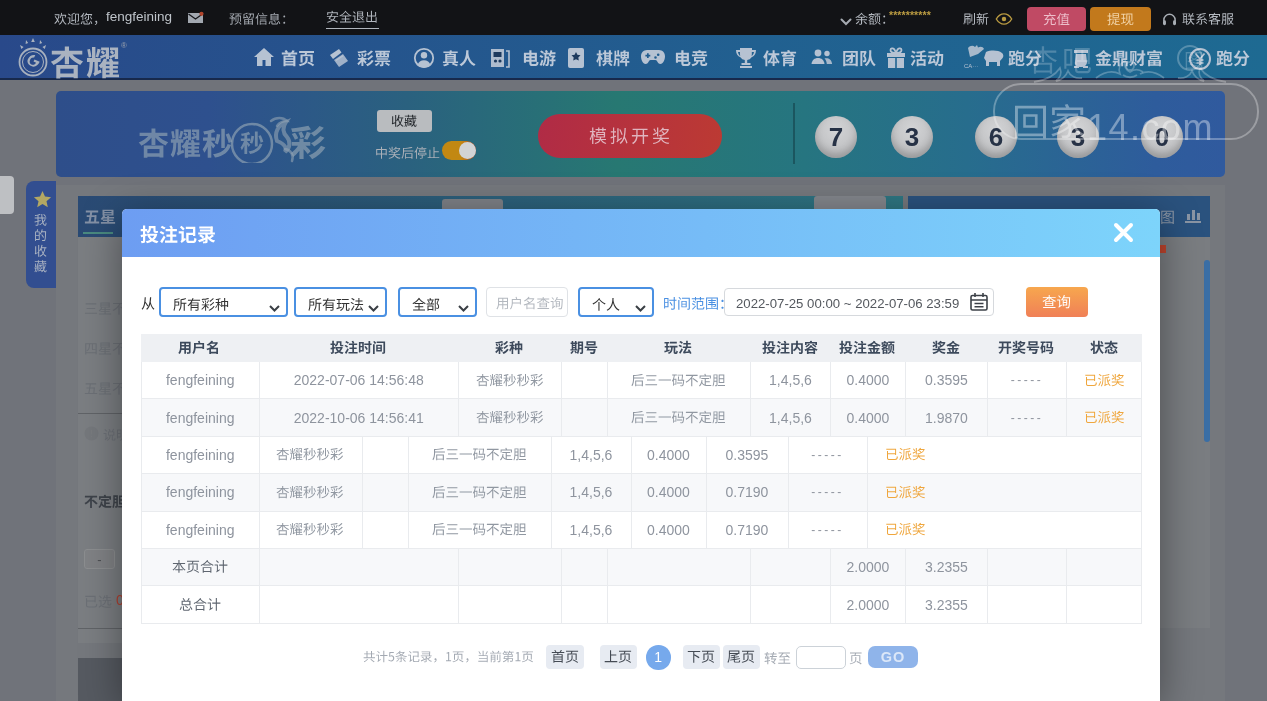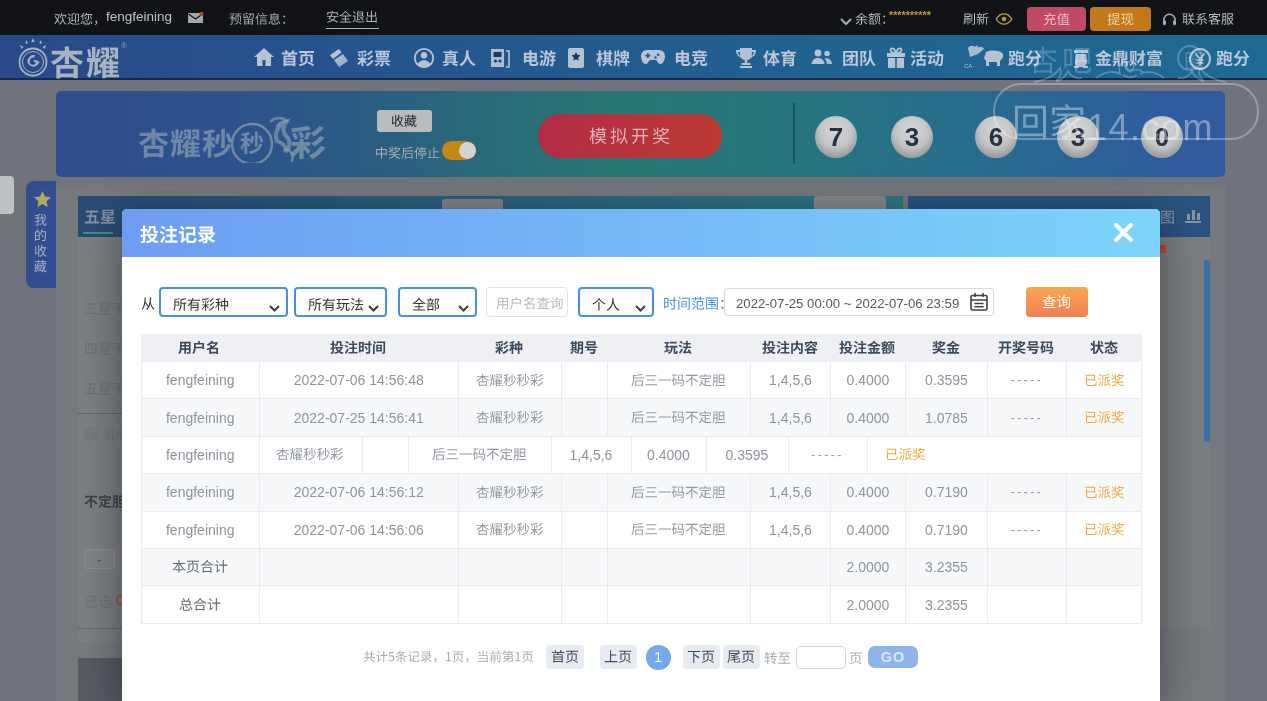--- a/index.html
+++ b/index.html
@@ -543,41 +543,41 @@
           <svg style="display:block;" width="42" height="17" viewBox="0 0 42 17">
             <path fill="#efa63d" d="M1.3 2.7L1.3 3.7L10.1 3.7L10.1 7.3L3 7.3L3 5.1L2 5.1L2 11.9C2 13.5 2.7 13.9 4.8 13.9C5.4 13.9 9.4 13.9 9.9 13.9C12.2 13.9 12.6 13.2 12.9 10.7C12.6 10.7 12.1 10.5 11.8 10.3C11.6 12.5 11.4 12.9 9.9 12.9C9 12.9 5.5 12.9 4.8 12.9C3.3 12.9 3 12.7 3 11.9L3 8.3L10.1 8.3L10.1 9L11.1 9L11.1 2.7ZM14.7 2.8C15.5 3.2 16.5 3.9 17 4.3L17.6 3.5C17.1 3.1 16 2.5 15.2 2.1ZM14 6.5C14.8 6.8 15.8 7.4 16.3 7.9L16.8 7C16.3 6.6 15.3 6 14.5 5.7ZM14.3 13.4L15.1 14.1C15.8 12.8 16.6 11.2 17.2 9.7L16.5 9.1C15.9 10.6 15 12.3 14.3 13.4ZM20.6 14.2C20.8 14 21.2 13.8 23.8 12.6C23.8 12.4 23.7 12.1 23.6 11.8L21.6 12.6L21.6 6.2L22.6 6C23 9.6 23.9 12.6 25.9 14.1C26 13.8 26.4 13.4 26.6 13.2C25.5 12.5 24.8 11.2 24.3 9.7C24.9 9.2 25.7 8.6 26.4 8L25.7 7.3C25.3 7.7 24.6 8.4 24 8.9C23.7 7.9 23.6 6.9 23.4 5.8C24.2 5.7 24.9 5.5 25.5 5.2L24.7 4.4C23.8 4.9 22.1 5.2 20.7 5.5L20.7 12.5C20.7 13 20.4 13.2 20.2 13.3C20.4 13.5 20.5 13.9 20.6 14.2ZM18.5 3.3L18.5 6.7C18.5 8.8 18.3 11.8 16.9 13.9C17.1 14 17.5 14.2 17.7 14.4C19.2 12.2 19.4 8.9 19.4 6.7L19.4 4C21.6 3.8 24.1 3.3 25.7 2.7L24.9 1.9C23.4 2.5 20.7 3 18.5 3.3ZM28 3C28.5 3.7 29.1 4.6 29.2 5.1L30.1 4.7C29.9 4.1 29.3 3.2 28.8 2.6ZM33.3 8.5C33.2 8.9 33.2 9.2 33.1 9.5L27.8 9.5L27.8 10.4L32.8 10.4C32.2 11.9 30.8 12.9 27.6 13.5C27.8 13.7 28 14.1 28.1 14.3C31.5 13.7 33 12.6 33.7 10.8C34.7 12.8 36.6 13.8 39.4 14.2C39.5 13.9 39.7 13.5 40 13.3C37.3 13 35.4 12.2 34.6 10.4L39.7 10.4L39.7 9.5L34.2 9.5C34.2 9.2 34.3 8.9 34.3 8.5ZM27.6 6.8L28.1 7.7C28.9 7.3 29.8 6.8 30.8 6.3L30.8 8.5L31.8 8.5L31.8 1.9L30.8 1.9L30.8 5.3C29.6 5.9 28.4 6.5 27.6 6.8ZM35.1 1.8C34.6 2.9 33.5 4 32.3 4.6C32.5 4.8 32.8 5.1 32.9 5.3C33.6 5 34.2 4.5 34.7 3.9L38.5 3.9C38 4.9 37.3 5.7 36.4 6.2C36 5.7 35.3 5.1 34.7 4.6L33.9 5C34.5 5.5 35.2 6.2 35.6 6.7C34.6 7.2 33.4 7.5 32.1 7.6C32.3 7.8 32.5 8.2 32.6 8.5C36 7.9 38.7 6.6 39.8 3.3L39.2 3L39 3L35.5 3C35.7 2.8 35.9 2.5 36 2.2Z"></path>
           </svg>
         </div>
       </div>
       <div style="display:flex;height:37.4px;background:#f7f8fa;border-bottom:1px solid #e9ebee;border-left:1px solid #e9ebee;border-right:1px solid #e9ebee;">
         <div style="width:117.5px;border-right:1px solid #e9ebee;display:flex;align-items:center;justify-content:center;flex:none;height:100%;">
           <span style="color:#8e949e;font-size:14px">fengfeining</span>
         </div>
         <div style="width:199.5px;border-right:1px solid #e9ebee;display:flex;align-items:center;justify-content:center;flex:none;height:100%;">
-          <span style="color:#8e949e;font-size:14px">2022-07-25 14:56:41</span>
+          <span style="color:#8e949e;font-size:14px">2022-10-06 14:56:41</span>
         </div>
         <div style="width:103px;border-right:1px solid #e9ebee;display:flex;align-items:center;justify-content:center;flex:none;height:100%;">
           <svg style="display:block;" width="69" height="17" viewBox="0 0 69 17">
             <path fill="#9097a1" d="M6.2 1.9L6.2 3.9L0.8 3.9L0.8 4.8L5.2 4.8C4 6.3 2.2 7.7 0.5 8.4C0.7 8.6 1 8.9 1.2 9.2C3 8.3 5 6.8 6.2 5L6.2 9L7.2 9L7.2 5C8.5 6.7 10.4 8.3 12.3 9C12.5 8.8 12.8 8.4 13 8.2C11.2 7.6 9.4 6.3 8.2 4.8L12.7 4.8L12.7 3.9L7.2 3.9L7.2 1.9ZM2.7 9.3L2.7 14.3L3.6 14.3L3.6 13.8L9.8 13.8L9.8 14.3L10.8 14.3L10.8 9.3ZM3.6 12.8L3.6 10.2L9.8 10.2L9.8 12.8ZM14.2 3.1C14.5 4.1 14.8 5.4 14.9 6.2L15.6 6C15.5 5.2 15.2 4 14.9 3ZM18.3 2.9C18.1 3.8 17.7 5.2 17.4 6.1L18 6.3C18.4 5.4 18.8 4.1 19.1 3.1ZM23.1 3.8C23.5 4.2 24 4.7 24.3 5L24.8 4.5C24.5 4.2 24 3.7 23.5 3.4ZM19.5 3.9C19.9 4.2 20.4 4.7 20.7 5L21.2 4.5C20.9 4.2 20.4 3.7 20 3.4ZM19.1 6L19.4 6.7L21.6 5.6L21.6 6.8L22.4 6.8L22.4 2.3L19.5 2.3L19.5 3.1L21.6 3.1L21.6 4.9C20.7 5.3 19.8 5.7 19.1 6ZM22.7 5.9L22.9 6.6L25.2 5.6L25.2 6.8L26 6.8L26 2.3L23 2.3L23 3.1L25.2 3.1L25.2 4.9C24.3 5.3 23.4 5.7 22.7 5.9ZM17.1 13.3C17.3 13.1 17.6 12.9 19.6 11.9C19.5 11.7 19.5 11.3 19.4 11.1L18 11.7L18 7.6L19.3 7.6L19.3 6.7L17 6.7L17 2.1L16.1 2.1L16.1 6.7L14 6.7L14 7.6L15.3 7.6C15.2 10.3 15 12.3 13.9 13.5C14.1 13.6 14.4 13.9 14.6 14.2C15.8 12.8 16.1 10.5 16.1 7.6L17.1 7.6L17.1 11.7C17.1 12.2 16.9 12.4 16.7 12.5C16.8 12.7 17 13.1 17.1 13.3ZM22.9 10.3L22.9 11.3L20.9 11.3L20.9 10.3ZM22.4 6.9L22.9 7.9L21 7.9C21.2 7.6 21.4 7.2 21.5 6.9L20.7 6.6C20.2 7.8 19.4 8.9 18.6 9.7C18.8 9.8 19.1 10.2 19.2 10.3C19.5 10.1 19.7 9.8 20 9.5L20 14.3L20.9 14.3L20.9 13.8L26.5 13.8L26.5 13L23.7 13L23.7 12L26 12L26 11.3L23.7 11.3L23.7 10.3L26 10.3L26 9.6L23.7 9.6L23.7 8.7L26.2 8.7L26.2 7.9L23.8 7.9C23.6 7.5 23.4 7.1 23.2 6.7ZM22.9 9.6L20.9 9.6L20.9 8.7L22.9 8.7ZM22.9 12L22.9 13L20.9 13L20.9 12ZM33.7 4.2C33.5 5.7 33.1 7.2 32.6 8.3C32.8 8.3 33.3 8.5 33.5 8.7C34 7.6 34.4 5.9 34.6 4.4ZM37.5 4.3C38.1 5.5 38.7 7 39 8L39.9 7.7C39.6 6.7 39 5.2 38.3 4ZM38.3 8.5C37.3 11.2 35.2 12.7 31.9 13.4C32.1 13.6 32.3 14 32.4 14.3C36 13.4 38.2 11.7 39.3 8.8ZM35.5 1.9L35.5 10.2L36.5 10.2L36.5 1.9ZM32 2.1C31 2.5 29.2 2.9 27.7 3.2C27.8 3.4 28 3.7 28 4C28.6 3.9 29.2 3.8 29.8 3.7L29.8 5.7L27.6 5.7L27.6 6.6L29.7 6.6C29.2 8.2 28.3 9.9 27.4 10.9C27.6 11.2 27.8 11.6 27.9 11.8C28.6 11 29.3 9.7 29.8 8.3L29.8 14.3L30.8 14.3L30.8 8C31.3 8.7 31.8 9.5 32 10L32.6 9.2C32.4 8.8 31.2 7.3 30.8 6.9L30.8 6.6L32.7 6.6L32.7 5.7L30.8 5.7L30.8 3.4C31.5 3.3 32.1 3.1 32.6 2.9ZM47.2 4.2C47 5.7 46.6 7.2 46.1 8.3C46.3 8.3 46.8 8.5 47 8.7C47.5 7.6 47.9 5.9 48.1 4.4ZM51 4.3C51.6 5.5 52.2 7 52.5 8L53.4 7.7C53.1 6.7 52.5 5.2 51.8 4ZM51.8 8.5C50.8 11.2 48.7 12.7 45.4 13.4C45.6 13.6 45.8 14 45.9 14.3C49.5 13.4 51.7 11.7 52.8 8.8ZM49 1.9L49 10.2L50 10.2L50 1.9ZM45.5 2.1C44.5 2.5 42.7 2.9 41.2 3.2C41.3 3.4 41.5 3.7 41.5 4C42.1 3.9 42.7 3.8 43.3 3.7L43.3 5.7L41.1 5.7L41.1 6.6L43.2 6.6C42.7 8.2 41.8 9.9 40.9 10.9C41.1 11.2 41.3 11.6 41.4 11.8C42.1 11 42.8 9.7 43.3 8.3L43.3 14.3L44.3 14.3L44.3 8C44.8 8.7 45.3 9.5 45.5 10L46.1 9.2C45.9 8.8 44.7 7.3 44.3 6.9L44.3 6.6L46.2 6.6L46.2 5.7L44.3 5.7L44.3 3.4C45 3.3 45.6 3.1 46.1 2.9ZM61.1 2.1C59.6 2.5 56.9 2.8 54.7 3C54.8 3.3 54.9 3.6 54.9 3.9C57.2 3.7 60 3.4 61.7 2.9ZM55.1 4.8C55.6 5.4 56.1 6.3 56.2 7L57.1 6.6C56.8 6 56.3 5.1 55.8 4.4ZM57.5 4.3C57.8 5 58.2 5.9 58.3 6.5L59.2 6.2C59 5.6 58.7 4.7 58.3 4.1ZM60.7 4C60.4 4.8 59.9 5.9 59.5 6.7L60.3 6.9C60.7 6.3 61.2 5.2 61.7 4.3ZM65.4 2.1C64.6 3.2 63.2 4.3 62 4.9C62.3 5.1 62.6 5.4 62.7 5.6C64 4.9 65.5 3.7 66.4 2.5ZM65.8 5.8C64.9 6.9 63.4 8.1 62.1 8.7C62.3 8.9 62.7 9.2 62.8 9.5C64.2 8.7 65.8 7.5 66.8 6.3ZM66.1 9.6C65.1 11.3 63.3 12.7 61.3 13.5C61.6 13.7 61.9 14 62 14.3C64.1 13.4 66 11.9 67.1 10ZM58.9 9L59 9L58.9 9.1ZM57.9 6.7L57.9 8.1L54.8 8.1L54.8 9L57.6 9C56.8 10.4 55.5 11.7 54.4 12.4C54.6 12.7 54.9 13.1 55 13.3C56 12.6 57.1 11.4 57.9 10.2L57.9 14.3L58.9 14.3L58.9 9.9C59.7 10.6 60.5 11.5 60.8 12.1L61.5 11.4C61.1 10.7 60.1 9.7 59.1 9L61.7 9L61.7 8.1L58.9 8.1L58.9 6.7Z"></path>
           </svg>
         </div>
         <div style="width:46px;border-right:1px solid #e9ebee;display:flex;align-items:center;justify-content:center;flex:none;height:100%;"></div>
         <div style="width:143px;border-right:1px solid #e9ebee;display:flex;align-items:center;justify-content:center;flex:none;height:100%;">
           <svg style="display:block;" width="96" height="17" viewBox="0 0 96 17">
             <path fill="#9097a1" d="M2 3.1L2 6.6C2 8.7 1.9 11.6 0.4 13.6C0.7 13.8 1.1 14.1 1.3 14.3C2.8 12.1 3.1 8.9 3.1 6.6L12.9 6.6L12.9 5.6L3.1 5.6L3.1 4C6.2 3.8 9.6 3.4 11.9 2.8L11.1 2C9 2.5 5.2 2.9 2 3.1ZM4.2 8.5L4.2 14.3L5.2 14.3L5.2 13.6L10.8 13.6L10.8 14.3L11.9 14.3L11.9 8.5ZM5.2 12.7L5.2 9.5L10.8 9.5L10.8 12.7ZM15.2 3.2L15.2 4.2L25.4 4.2L25.4 3.2ZM16 7.6L16 8.6L24.3 8.6L24.3 7.6ZM14.4 12.3L14.4 13.3L26.1 13.3L26.1 12.3ZM27.6 7.4L27.6 8.5L40 8.5L40 7.4ZM46 10.5L46 11.4L51.2 11.4L51.2 10.5ZM47.1 4.5C47 5.8 46.9 7.6 46.7 8.7L47 8.7L52.2 8.7C51.9 11.7 51.6 12.9 51.2 13.2C51.1 13.3 51 13.4 50.7 13.4C50.5 13.4 49.9 13.4 49.2 13.3C49.4 13.5 49.5 13.9 49.5 14.2C50.2 14.3 50.8 14.3 51.1 14.2C51.5 14.2 51.8 14.1 52.1 13.8C52.5 13.3 52.9 11.9 53.2 8.3C53.2 8.1 53.2 7.8 53.2 7.8L51.5 7.8C51.7 6.1 51.9 4.1 52.1 2.7L51.3 2.6L51.2 2.7L46.5 2.7L46.5 3.6L51 3.6C50.9 4.8 50.7 6.5 50.6 7.8L47.7 7.8C47.9 6.8 48 5.5 48.1 4.5ZM41.2 2.6L41.2 3.5L42.8 3.5C42.5 5.6 41.9 7.5 40.9 8.8C41.1 9.1 41.3 9.6 41.4 9.9C41.6 9.6 41.9 9.2 42.1 8.8L42.1 13.7L42.9 13.7L42.9 12.6L45.4 12.6L45.4 6.8L43 6.8C43.3 5.8 43.6 4.7 43.8 3.5L45.8 3.5L45.8 2.6ZM42.9 7.7L44.5 7.7L44.5 11.7L42.9 11.7ZM61.5 6.8C63.2 7.9 65.2 9.5 66.1 10.5L67 9.7C65.9 8.7 63.9 7.2 62.3 6.1ZM54.9 2.8L54.9 3.9L60.9 3.9C59.6 6.2 57.3 8.5 54.6 9.8C54.8 10 55.1 10.4 55.3 10.7C57.2 9.7 58.8 8.3 60.2 6.7L60.2 14.3L61.3 14.3L61.3 5.3C61.6 4.9 62 4.4 62.2 3.9L66.6 3.9L66.6 2.8ZM70.5 8.1C70.2 10.6 69.5 12.5 68 13.7C68.2 13.8 68.6 14.2 68.8 14.4C69.7 13.6 70.4 12.5 70.8 11.3C72.1 13.6 74.1 14.1 76.9 14.1L80.1 14.1C80.1 13.8 80.3 13.3 80.5 13.1C79.8 13.1 77.5 13.1 77 13.1C76.2 13.1 75.4 13 74.8 12.9L74.8 10.2L78.8 10.2L78.8 9.2L74.8 9.2L74.8 7L78.2 7L78.2 6L70.3 6L70.3 7L73.7 7L73.7 12.6C72.6 12.2 71.8 11.4 71.2 10C71.4 9.5 71.5 8.9 71.5 8.2ZM73.3 2.1C73.5 2.5 73.7 3 73.9 3.4L68.6 3.4L68.6 6.4L69.6 6.4L69.6 4.4L78.9 4.4L78.9 6.4L79.9 6.4L79.9 3.4L75 3.4C74.9 3 74.5 2.3 74.2 1.8ZM86.9 12.9L86.9 13.9L94 13.9L94 12.9ZM88.7 7.2L92.3 7.2L92.3 10L88.7 10ZM88.7 3.6L92.3 3.6L92.3 6.3L88.7 6.3ZM87.7 2.6L87.7 10.9L93.3 10.9L93.3 2.6ZM82.5 2.4L82.5 7.2C82.5 9.2 82.4 11.9 81.5 13.9C81.7 13.9 82.1 14.2 82.3 14.3C82.9 13.1 83.2 11.3 83.3 9.7L85.5 9.7L85.5 13C85.5 13.1 85.4 13.2 85.2 13.2C85.1 13.2 84.5 13.2 83.9 13.2C84 13.5 84.1 13.9 84.2 14.2C85.1 14.2 85.6 14.2 86 14C86.3 13.8 86.5 13.5 86.5 13L86.5 2.4ZM83.4 3.3L85.5 3.3L85.5 5.5L83.4 5.5ZM83.4 6.5L85.5 6.5L85.5 8.8L83.4 8.8C83.4 8.2 83.4 7.7 83.4 7.2Z"></path>
           </svg>
         </div>
         <div style="width:80px;border-right:1px solid #e9ebee;display:flex;align-items:center;justify-content:center;flex:none;height:100%;">
           <span style="color:#8e949e;font-size:14px">1,4,5,6</span>
         </div>
         <div style="width:75px;border-right:1px solid #e9ebee;display:flex;align-items:center;justify-content:center;flex:none;height:100%;">
           <span style="color:#8e949e;font-size:14px">0.4000</span>
         </div>
         <div style="width:82px;border-right:1px solid #e9ebee;display:flex;align-items:center;justify-content:center;flex:none;height:100%;">
-          <span style="color:#8e949e;font-size:14px">1.0785</span>
+          <span style="color:#8e949e;font-size:14px">1.9870</span>
         </div>
         <div style="width:79px;border-right:1px solid #e9ebee;display:flex;align-items:center;justify-content:center;flex:none;height:100%;">
           <span style="color:#8e949e;font-size:12px;letter-spacing:2.5px">-----</span>
         </div>
         <div style="width:76px;display:flex;align-items:center;justify-content:center;flex:none;height:100%;">
           <svg style="display:block;" width="42" height="17" viewBox="0 0 42 17">
             <path fill="#efa63d" d="M1.3 2.7L1.3 3.7L10.1 3.7L10.1 7.3L3 7.3L3 5.1L2 5.1L2 11.9C2 13.5 2.7 13.9 4.8 13.9C5.4 13.9 9.4 13.9 9.9 13.9C12.2 13.9 12.6 13.2 12.9 10.7C12.6 10.7 12.1 10.5 11.8 10.3C11.6 12.5 11.4 12.9 9.9 12.9C9 12.9 5.5 12.9 4.8 12.9C3.3 12.9 3 12.7 3 11.9L3 8.3L10.1 8.3L10.1 9L11.1 9L11.1 2.7ZM14.7 2.8C15.5 3.2 16.5 3.9 17 4.3L17.6 3.5C17.1 3.1 16 2.5 15.2 2.1ZM14 6.5C14.8 6.8 15.8 7.4 16.3 7.9L16.8 7C16.3 6.6 15.3 6 14.5 5.7ZM14.3 13.4L15.1 14.1C15.8 12.8 16.6 11.2 17.2 9.7L16.5 9.1C15.9 10.6 15 12.3 14.3 13.4ZM20.6 14.2C20.8 14 21.2 13.8 23.8 12.6C23.8 12.4 23.7 12.1 23.6 11.8L21.6 12.6L21.6 6.2L22.6 6C23 9.6 23.9 12.6 25.9 14.1C26 13.8 26.4 13.4 26.6 13.2C25.5 12.5 24.8 11.2 24.3 9.7C24.9 9.2 25.7 8.6 26.4 8L25.7 7.3C25.3 7.7 24.6 8.4 24 8.9C23.7 7.9 23.6 6.9 23.4 5.8C24.2 5.7 24.9 5.5 25.5 5.2L24.7 4.4C23.8 4.9 22.1 5.2 20.7 5.5L20.7 12.5C20.7 13 20.4 13.2 20.2 13.3C20.4 13.5 20.5 13.9 20.6 14.2ZM18.5 3.3L18.5 6.7C18.5 8.8 18.3 11.8 16.9 13.9C17.1 14 17.5 14.2 17.7 14.4C19.2 12.2 19.4 8.9 19.4 6.7L19.4 4C21.6 3.8 24.1 3.3 25.7 2.7L24.9 1.9C23.4 2.5 20.7 3 18.5 3.3ZM28 3C28.5 3.7 29.1 4.6 29.2 5.1L30.1 4.7C29.9 4.1 29.3 3.2 28.8 2.6ZM33.3 8.5C33.2 8.9 33.2 9.2 33.1 9.5L27.8 9.5L27.8 10.4L32.8 10.4C32.2 11.9 30.8 12.9 27.6 13.5C27.8 13.7 28 14.1 28.1 14.3C31.5 13.7 33 12.6 33.7 10.8C34.7 12.8 36.6 13.8 39.4 14.2C39.5 13.9 39.7 13.5 40 13.3C37.3 13 35.4 12.2 34.6 10.4L39.7 10.4L39.7 9.5L34.2 9.5C34.2 9.2 34.3 8.9 34.3 8.5ZM27.6 6.8L28.1 7.7C28.9 7.3 29.8 6.8 30.8 6.3L30.8 8.5L31.8 8.5L31.8 1.9L30.8 1.9L30.8 5.3C29.6 5.9 28.4 6.5 27.6 6.8ZM35.1 1.8C34.6 2.9 33.5 4 32.3 4.6C32.5 4.8 32.8 5.1 32.9 5.3C33.6 5 34.2 4.5 34.7 3.9L38.5 3.9C38 4.9 37.3 5.7 36.4 6.2C36 5.7 35.3 5.1 34.7 4.6L33.9 5C34.5 5.5 35.2 6.2 35.6 6.7C34.6 7.2 33.4 7.5 32.1 7.6C32.3 7.8 32.5 8.2 32.6 8.5C36 7.9 38.7 6.6 39.8 3.3L39.2 3L39 3L35.5 3C35.7 2.8 35.9 2.5 36 2.2Z"></path>
           </svg>
         </div>
       </div>
@@ -611,23 +611,20 @@
         <div style="width:76px;display:flex;align-items:center;justify-content:center;flex:none;height:100%;">
           <svg style="display:block;" width="42" height="17" viewBox="0 0 42 17">
             <path fill="#efa63d" d="M1.3 2.7L1.3 3.7L10.1 3.7L10.1 7.3L3 7.3L3 5.1L2 5.1L2 11.9C2 13.5 2.7 13.9 4.8 13.9C5.4 13.9 9.4 13.9 9.9 13.9C12.2 13.9 12.6 13.2 12.9 10.7C12.6 10.7 12.1 10.5 11.8 10.3C11.6 12.5 11.4 12.9 9.9 12.9C9 12.9 5.5 12.9 4.8 12.9C3.3 12.9 3 12.7 3 11.9L3 8.3L10.1 8.3L10.1 9L11.1 9L11.1 2.7ZM14.7 2.8C15.5 3.2 16.5 3.9 17 4.3L17.6 3.5C17.1 3.1 16 2.5 15.2 2.1ZM14 6.5C14.8 6.8 15.8 7.4 16.3 7.9L16.8 7C16.3 6.6 15.3 6 14.5 5.7ZM14.3 13.4L15.1 14.1C15.8 12.8 16.6 11.2 17.2 9.7L16.5 9.1C15.9 10.6 15 12.3 14.3 13.4ZM20.6 14.2C20.8 14 21.2 13.8 23.8 12.6C23.8 12.4 23.7 12.1 23.6 11.8L21.6 12.6L21.6 6.2L22.6 6C23 9.6 23.9 12.6 25.9 14.1C26 13.8 26.4 13.4 26.6 13.2C25.5 12.5 24.8 11.2 24.3 9.7C24.9 9.2 25.7 8.6 26.4 8L25.7 7.3C25.3 7.7 24.6 8.4 24 8.9C23.7 7.9 23.6 6.9 23.4 5.8C24.2 5.7 24.9 5.5 25.5 5.2L24.7 4.4C23.8 4.9 22.1 5.2 20.7 5.5L20.7 12.5C20.7 13 20.4 13.2 20.2 13.3C20.4 13.5 20.5 13.9 20.6 14.2ZM18.5 3.3L18.5 6.7C18.5 8.8 18.3 11.8 16.9 13.9C17.1 14 17.5 14.2 17.7 14.4C19.2 12.2 19.4 8.9 19.4 6.7L19.4 4C21.6 3.8 24.1 3.3 25.7 2.7L24.9 1.9C23.4 2.5 20.7 3 18.5 3.3ZM28 3C28.5 3.7 29.1 4.6 29.2 5.1L30.1 4.7C29.9 4.1 29.3 3.2 28.8 2.6ZM33.3 8.5C33.2 8.9 33.2 9.2 33.1 9.5L27.8 9.5L27.8 10.4L32.8 10.4C32.2 11.9 30.8 12.9 27.6 13.5C27.8 13.7 28 14.1 28.1 14.3C31.5 13.7 33 12.6 33.7 10.8C34.7 12.8 36.6 13.8 39.4 14.2C39.5 13.9 39.7 13.5 40 13.3C37.3 13 35.4 12.2 34.6 10.4L39.7 10.4L39.7 9.5L34.2 9.5C34.2 9.2 34.3 8.9 34.3 8.5ZM27.6 6.8L28.1 7.7C28.9 7.3 29.8 6.8 30.8 6.3L30.8 8.5L31.8 8.5L31.8 1.9L30.8 1.9L30.8 5.3C29.6 5.9 28.4 6.5 27.6 6.8ZM35.1 1.8C34.6 2.9 33.5 4 32.3 4.6C32.5 4.8 32.8 5.1 32.9 5.3C33.6 5 34.2 4.5 34.7 3.9L38.5 3.9C38 4.9 37.3 5.7 36.4 6.2C36 5.7 35.3 5.1 34.7 4.6L33.9 5C34.5 5.5 35.2 6.2 35.6 6.7C34.6 7.2 33.4 7.5 32.1 7.6C32.3 7.8 32.5 8.2 32.6 8.5C36 7.9 38.7 6.6 39.8 3.3L39.2 3L39 3L35.5 3C35.7 2.8 35.9 2.5 36 2.2Z"></path>
           </svg>
         </div>
       </div>
       <div style="display:flex;height:37.4px;background:#f7f8fa;border-bottom:1px solid #e9ebee;border-left:1px solid #e9ebee;border-right:1px solid #e9ebee;">
         <div style="width:117.5px;border-right:1px solid #e9ebee;display:flex;align-items:center;justify-content:center;flex:none;height:100%;">
           <span style="color:#8e949e;font-size:14px">fengfeining</span>
         </div>
-        <div style="width:199.5px;border-right:1px solid #e9ebee;display:flex;align-items:center;justify-content:center;flex:none;height:100%;">
-          <span style="color:#8e949e;font-size:14px">2022-07-06 14:56:12</span>
-        </div>
         <div style="width:103px;border-right:1px solid #e9ebee;display:flex;align-items:center;justify-content:center;flex:none;height:100%;">
           <svg style="display:block;" width="69" height="17" viewBox="0 0 69 17">
             <path fill="#9097a1" d="M6.2 1.9L6.2 3.9L0.8 3.9L0.8 4.8L5.2 4.8C4 6.3 2.2 7.7 0.5 8.4C0.7 8.6 1 8.9 1.2 9.2C3 8.3 5 6.8 6.2 5L6.2 9L7.2 9L7.2 5C8.5 6.7 10.4 8.3 12.3 9C12.5 8.8 12.8 8.4 13 8.2C11.2 7.6 9.4 6.3 8.2 4.8L12.7 4.8L12.7 3.9L7.2 3.9L7.2 1.9ZM2.7 9.3L2.7 14.3L3.6 14.3L3.6 13.8L9.8 13.8L9.8 14.3L10.8 14.3L10.8 9.3ZM3.6 12.8L3.6 10.2L9.8 10.2L9.8 12.8ZM14.2 3.1C14.5 4.1 14.8 5.4 14.9 6.2L15.6 6C15.5 5.2 15.2 4 14.9 3ZM18.3 2.9C18.1 3.8 17.7 5.2 17.4 6.1L18 6.3C18.4 5.4 18.8 4.1 19.1 3.1ZM23.1 3.8C23.5 4.2 24 4.7 24.3 5L24.8 4.5C24.5 4.2 24 3.7 23.5 3.4ZM19.5 3.9C19.9 4.2 20.4 4.7 20.7 5L21.2 4.5C20.9 4.2 20.4 3.7 20 3.4ZM19.1 6L19.4 6.7L21.6 5.6L21.6 6.8L22.4 6.8L22.4 2.3L19.5 2.3L19.5 3.1L21.6 3.1L21.6 4.9C20.7 5.3 19.8 5.7 19.1 6ZM22.7 5.9L22.9 6.6L25.2 5.6L25.2 6.8L26 6.8L26 2.3L23 2.3L23 3.1L25.2 3.1L25.2 4.9C24.3 5.3 23.4 5.7 22.7 5.9ZM17.1 13.3C17.3 13.1 17.6 12.9 19.6 11.9C19.5 11.7 19.5 11.3 19.4 11.1L18 11.7L18 7.6L19.3 7.6L19.3 6.7L17 6.7L17 2.1L16.1 2.1L16.1 6.7L14 6.7L14 7.6L15.3 7.6C15.2 10.3 15 12.3 13.9 13.5C14.1 13.6 14.4 13.9 14.6 14.2C15.8 12.8 16.1 10.5 16.1 7.6L17.1 7.6L17.1 11.7C17.1 12.2 16.9 12.4 16.7 12.5C16.8 12.7 17 13.1 17.1 13.3ZM22.9 10.3L22.9 11.3L20.9 11.3L20.9 10.3ZM22.4 6.9L22.9 7.9L21 7.9C21.2 7.6 21.4 7.2 21.5 6.9L20.7 6.6C20.2 7.8 19.4 8.9 18.6 9.7C18.8 9.8 19.1 10.2 19.2 10.3C19.5 10.1 19.7 9.8 20 9.5L20 14.3L20.9 14.3L20.9 13.8L26.5 13.8L26.5 13L23.7 13L23.7 12L26 12L26 11.3L23.7 11.3L23.7 10.3L26 10.3L26 9.6L23.7 9.6L23.7 8.7L26.2 8.7L26.2 7.9L23.8 7.9C23.6 7.5 23.4 7.1 23.2 6.7ZM22.9 9.6L20.9 9.6L20.9 8.7L22.9 8.7ZM22.9 12L22.9 13L20.9 13L20.9 12ZM33.7 4.2C33.5 5.7 33.1 7.2 32.6 8.3C32.8 8.3 33.3 8.5 33.5 8.7C34 7.6 34.4 5.9 34.6 4.4ZM37.5 4.3C38.1 5.5 38.7 7 39 8L39.9 7.7C39.6 6.7 39 5.2 38.3 4ZM38.3 8.5C37.3 11.2 35.2 12.7 31.9 13.4C32.1 13.6 32.3 14 32.4 14.3C36 13.4 38.2 11.7 39.3 8.8ZM35.5 1.9L35.5 10.2L36.5 10.2L36.5 1.9ZM32 2.1C31 2.5 29.2 2.9 27.7 3.2C27.8 3.4 28 3.7 28 4C28.6 3.9 29.2 3.8 29.8 3.7L29.8 5.7L27.6 5.7L27.6 6.6L29.7 6.6C29.2 8.2 28.3 9.9 27.4 10.9C27.6 11.2 27.8 11.6 27.9 11.8C28.6 11 29.3 9.7 29.8 8.3L29.8 14.3L30.8 14.3L30.8 8C31.3 8.7 31.8 9.5 32 10L32.6 9.2C32.4 8.8 31.2 7.3 30.8 6.9L30.8 6.6L32.7 6.6L32.7 5.7L30.8 5.7L30.8 3.4C31.5 3.3 32.1 3.1 32.6 2.9ZM47.2 4.2C47 5.7 46.6 7.2 46.1 8.3C46.3 8.3 46.8 8.5 47 8.7C47.5 7.6 47.9 5.9 48.1 4.4ZM51 4.3C51.6 5.5 52.2 7 52.5 8L53.4 7.7C53.1 6.7 52.5 5.2 51.8 4ZM51.8 8.5C50.8 11.2 48.7 12.7 45.4 13.4C45.6 13.6 45.8 14 45.9 14.3C49.5 13.4 51.7 11.7 52.8 8.8ZM49 1.9L49 10.2L50 10.2L50 1.9ZM45.5 2.1C44.5 2.5 42.7 2.9 41.2 3.2C41.3 3.4 41.5 3.7 41.5 4C42.1 3.9 42.7 3.8 43.3 3.7L43.3 5.7L41.1 5.7L41.1 6.6L43.2 6.6C42.7 8.2 41.8 9.9 40.9 10.9C41.1 11.2 41.3 11.6 41.4 11.8C42.1 11 42.8 9.7 43.3 8.3L43.3 14.3L44.3 14.3L44.3 8C44.8 8.7 45.3 9.5 45.5 10L46.1 9.2C45.9 8.8 44.7 7.3 44.3 6.9L44.3 6.6L46.2 6.6L46.2 5.7L44.3 5.7L44.3 3.4C45 3.3 45.6 3.1 46.1 2.9ZM61.1 2.1C59.6 2.5 56.9 2.8 54.7 3C54.8 3.3 54.9 3.6 54.9 3.9C57.2 3.7 60 3.4 61.7 2.9ZM55.1 4.8C55.6 5.4 56.1 6.3 56.2 7L57.1 6.6C56.8 6 56.3 5.1 55.8 4.4ZM57.5 4.3C57.8 5 58.2 5.9 58.3 6.5L59.2 6.2C59 5.6 58.7 4.7 58.3 4.1ZM60.7 4C60.4 4.8 59.9 5.9 59.5 6.7L60.3 6.9C60.7 6.3 61.2 5.2 61.7 4.3ZM65.4 2.1C64.6 3.2 63.2 4.3 62 4.9C62.3 5.1 62.6 5.4 62.7 5.6C64 4.9 65.5 3.7 66.4 2.5ZM65.8 5.8C64.9 6.9 63.4 8.1 62.1 8.7C62.3 8.9 62.7 9.2 62.8 9.5C64.2 8.7 65.8 7.5 66.8 6.3ZM66.1 9.6C65.1 11.3 63.3 12.7 61.3 13.5C61.6 13.7 61.9 14 62 14.3C64.1 13.4 66 11.9 67.1 10ZM58.9 9L59 9L58.9 9.1ZM57.9 6.7L57.9 8.1L54.8 8.1L54.8 9L57.6 9C56.8 10.4 55.5 11.7 54.4 12.4C54.6 12.7 54.9 13.1 55 13.3C56 12.6 57.1 11.4 57.9 10.2L57.9 14.3L58.9 14.3L58.9 9.9C59.7 10.6 60.5 11.5 60.8 12.1L61.5 11.4C61.1 10.7 60.1 9.7 59.1 9L61.7 9L61.7 8.1L58.9 8.1L58.9 6.7Z"></path>
           </svg>
         </div>
         <div style="width:46px;border-right:1px solid #e9ebee;display:flex;align-items:center;justify-content:center;flex:none;height:100%;"></div>
         <div style="width:143px;border-right:1px solid #e9ebee;display:flex;align-items:center;justify-content:center;flex:none;height:100%;">
           <svg style="display:block;" width="96" height="17" viewBox="0 0 96 17">
             <path fill="#9097a1" d="M2 3.1L2 6.6C2 8.7 1.9 11.6 0.4 13.6C0.7 13.8 1.1 14.1 1.3 14.3C2.8 12.1 3.1 8.9 3.1 6.6L12.9 6.6L12.9 5.6L3.1 5.6L3.1 4C6.2 3.8 9.6 3.4 11.9 2.8L11.1 2C9 2.5 5.2 2.9 2 3.1ZM4.2 8.5L4.2 14.3L5.2 14.3L5.2 13.6L10.8 13.6L10.8 14.3L11.9 14.3L11.9 8.5ZM5.2 12.7L5.2 9.5L10.8 9.5L10.8 12.7ZM15.2 3.2L15.2 4.2L25.4 4.2L25.4 3.2ZM16 7.6L16 8.6L24.3 8.6L24.3 7.6ZM14.4 12.3L14.4 13.3L26.1 13.3L26.1 12.3ZM27.6 7.4L27.6 8.5L40 8.5L40 7.4ZM46 10.5L46 11.4L51.2 11.4L51.2 10.5ZM47.1 4.5C47 5.8 46.9 7.6 46.7 8.7L47 8.7L52.2 8.7C51.9 11.7 51.6 12.9 51.2 13.2C51.1 13.3 51 13.4 50.7 13.4C50.5 13.4 49.9 13.4 49.2 13.3C49.4 13.5 49.5 13.9 49.5 14.2C50.2 14.3 50.8 14.3 51.1 14.2C51.5 14.2 51.8 14.1 52.1 13.8C52.5 13.3 52.9 11.9 53.2 8.3C53.2 8.1 53.2 7.8 53.2 7.8L51.5 7.8C51.7 6.1 51.9 4.1 52.1 2.7L51.3 2.6L51.2 2.7L46.5 2.7L46.5 3.6L51 3.6C50.9 4.8 50.7 6.5 50.6 7.8L47.7 7.8C47.9 6.8 48 5.5 48.1 4.5ZM41.2 2.6L41.2 3.5L42.8 3.5C42.5 5.6 41.9 7.5 40.9 8.8C41.1 9.1 41.3 9.6 41.4 9.9C41.6 9.6 41.9 9.2 42.1 8.8L42.1 13.7L42.9 13.7L42.9 12.6L45.4 12.6L45.4 6.8L43 6.8C43.3 5.8 43.6 4.7 43.8 3.5L45.8 3.5L45.8 2.6ZM42.9 7.7L44.5 7.7L44.5 11.7L42.9 11.7ZM61.5 6.8C63.2 7.9 65.2 9.5 66.1 10.5L67 9.7C65.9 8.7 63.9 7.2 62.3 6.1ZM54.9 2.8L54.9 3.9L60.9 3.9C59.6 6.2 57.3 8.5 54.6 9.8C54.8 10 55.1 10.4 55.3 10.7C57.2 9.7 58.8 8.3 60.2 6.7L60.2 14.3L61.3 14.3L61.3 5.3C61.6 4.9 62 4.4 62.2 3.9L66.6 3.9L66.6 2.8ZM70.5 8.1C70.2 10.6 69.5 12.5 68 13.7C68.2 13.8 68.6 14.2 68.8 14.4C69.7 13.6 70.4 12.5 70.8 11.3C72.1 13.6 74.1 14.1 76.9 14.1L80.1 14.1C80.1 13.8 80.3 13.3 80.5 13.1C79.8 13.1 77.5 13.1 77 13.1C76.2 13.1 75.4 13 74.8 12.9L74.8 10.2L78.8 10.2L78.8 9.2L74.8 9.2L74.8 7L78.2 7L78.2 6L70.3 6L70.3 7L73.7 7L73.7 12.6C72.6 12.2 71.8 11.4 71.2 10C71.4 9.5 71.5 8.9 71.5 8.2ZM73.3 2.1C73.5 2.5 73.7 3 73.9 3.4L68.6 3.4L68.6 6.4L69.6 6.4L69.6 4.4L78.9 4.4L78.9 6.4L79.9 6.4L79.9 3.4L75 3.4C74.9 3 74.5 2.3 74.2 1.8ZM86.9 12.9L86.9 13.9L94 13.9L94 12.9ZM88.7 7.2L92.3 7.2L92.3 10L88.7 10ZM88.7 3.6L92.3 3.6L92.3 6.3L88.7 6.3ZM87.7 2.6L87.7 10.9L93.3 10.9L93.3 2.6ZM82.5 2.4L82.5 7.2C82.5 9.2 82.4 11.9 81.5 13.9C81.7 13.9 82.1 14.2 82.3 14.3C82.9 13.1 83.2 11.3 83.3 9.7L85.5 9.7L85.5 13C85.5 13.1 85.4 13.2 85.2 13.2C85.1 13.2 84.5 13.2 83.9 13.2C84 13.5 84.1 13.9 84.2 14.2C85.1 14.2 85.6 14.2 86 14C86.3 13.8 86.5 13.5 86.5 13L86.5 2.4ZM83.4 3.3L85.5 3.3L85.5 5.5L83.4 5.5ZM83.4 6.5L85.5 6.5L85.5 8.8L83.4 8.8C83.4 8.2 83.4 7.7 83.4 7.2Z"></path>
           </svg>
@@ -646,23 +643,20 @@
         </div>
         <div style="width:76px;display:flex;align-items:center;justify-content:center;flex:none;height:100%;">
           <svg style="display:block;" width="42" height="17" viewBox="0 0 42 17">
             <path fill="#efa63d" d="M1.3 2.7L1.3 3.7L10.1 3.7L10.1 7.3L3 7.3L3 5.1L2 5.1L2 11.9C2 13.5 2.7 13.9 4.8 13.9C5.4 13.9 9.4 13.9 9.9 13.9C12.2 13.9 12.6 13.2 12.9 10.7C12.6 10.7 12.1 10.5 11.8 10.3C11.6 12.5 11.4 12.9 9.9 12.9C9 12.9 5.5 12.9 4.8 12.9C3.3 12.9 3 12.7 3 11.9L3 8.3L10.1 8.3L10.1 9L11.1 9L11.1 2.7ZM14.7 2.8C15.5 3.2 16.5 3.9 17 4.3L17.6 3.5C17.1 3.1 16 2.5 15.2 2.1ZM14 6.5C14.8 6.8 15.8 7.4 16.3 7.9L16.8 7C16.3 6.6 15.3 6 14.5 5.7ZM14.3 13.4L15.1 14.1C15.8 12.8 16.6 11.2 17.2 9.7L16.5 9.1C15.9 10.6 15 12.3 14.3 13.4ZM20.6 14.2C20.8 14 21.2 13.8 23.8 12.6C23.8 12.4 23.7 12.1 23.6 11.8L21.6 12.6L21.6 6.2L22.6 6C23 9.6 23.9 12.6 25.9 14.1C26 13.8 26.4 13.4 26.6 13.2C25.5 12.5 24.8 11.2 24.3 9.7C24.9 9.2 25.7 8.6 26.4 8L25.7 7.3C25.3 7.7 24.6 8.4 24 8.9C23.7 7.9 23.6 6.9 23.4 5.8C24.2 5.7 24.9 5.5 25.5 5.2L24.7 4.4C23.8 4.9 22.1 5.2 20.7 5.5L20.7 12.5C20.7 13 20.4 13.2 20.2 13.3C20.4 13.5 20.5 13.9 20.6 14.2ZM18.5 3.3L18.5 6.7C18.5 8.8 18.3 11.8 16.9 13.9C17.1 14 17.5 14.2 17.7 14.4C19.2 12.2 19.4 8.9 19.4 6.7L19.4 4C21.6 3.8 24.1 3.3 25.7 2.7L24.9 1.9C23.4 2.5 20.7 3 18.5 3.3ZM28 3C28.5 3.7 29.1 4.6 29.2 5.1L30.1 4.7C29.9 4.1 29.3 3.2 28.8 2.6ZM33.3 8.5C33.2 8.9 33.2 9.2 33.1 9.5L27.8 9.5L27.8 10.4L32.8 10.4C32.2 11.9 30.8 12.9 27.6 13.5C27.8 13.7 28 14.1 28.1 14.3C31.5 13.7 33 12.6 33.7 10.8C34.7 12.8 36.6 13.8 39.4 14.2C39.5 13.9 39.7 13.5 40 13.3C37.3 13 35.4 12.2 34.6 10.4L39.7 10.4L39.7 9.5L34.2 9.5C34.2 9.2 34.3 8.9 34.3 8.5ZM27.6 6.8L28.1 7.7C28.9 7.3 29.8 6.8 30.8 6.3L30.8 8.5L31.8 8.5L31.8 1.9L30.8 1.9L30.8 5.3C29.6 5.9 28.4 6.5 27.6 6.8ZM35.1 1.8C34.6 2.9 33.5 4 32.3 4.6C32.5 4.8 32.8 5.1 32.9 5.3C33.6 5 34.2 4.5 34.7 3.9L38.5 3.9C38 4.9 37.3 5.7 36.4 6.2C36 5.7 35.3 5.1 34.7 4.6L33.9 5C34.5 5.5 35.2 6.2 35.6 6.7C34.6 7.2 33.4 7.5 32.1 7.6C32.3 7.8 32.5 8.2 32.6 8.5C36 7.9 38.7 6.6 39.8 3.3L39.2 3L39 3L35.5 3C35.7 2.8 35.9 2.5 36 2.2Z"></path>
           </svg>
         </div>
       </div>
       <div style="display:flex;height:37.4px;background:#fff;border-bottom:1px solid #e9ebee;border-left:1px solid #e9ebee;border-right:1px solid #e9ebee;">
         <div style="width:117.5px;border-right:1px solid #e9ebee;display:flex;align-items:center;justify-content:center;flex:none;height:100%;">
           <span style="color:#8e949e;font-size:14px">fengfeining</span>
-        </div>
-        <div style="width:199.5px;border-right:1px solid #e9ebee;display:flex;align-items:center;justify-content:center;flex:none;height:100%;">
-          <span style="color:#8e949e;font-size:14px">2022-07-06 14:56:06</span>
         </div>
         <div style="width:103px;border-right:1px solid #e9ebee;display:flex;align-items:center;justify-content:center;flex:none;height:100%;">
           <svg style="display:block;" width="69" height="17" viewBox="0 0 69 17">
             <path fill="#9097a1" d="M6.2 1.9L6.2 3.9L0.8 3.9L0.8 4.8L5.2 4.8C4 6.3 2.2 7.7 0.5 8.4C0.7 8.6 1 8.9 1.2 9.2C3 8.3 5 6.8 6.2 5L6.2 9L7.2 9L7.2 5C8.5 6.7 10.4 8.3 12.3 9C12.5 8.8 12.8 8.4 13 8.2C11.2 7.6 9.4 6.3 8.2 4.8L12.7 4.8L12.7 3.9L7.2 3.9L7.2 1.9ZM2.7 9.3L2.7 14.3L3.6 14.3L3.6 13.8L9.8 13.8L9.8 14.3L10.8 14.3L10.8 9.3ZM3.6 12.8L3.6 10.2L9.8 10.2L9.8 12.8ZM14.2 3.1C14.5 4.1 14.8 5.4 14.9 6.2L15.6 6C15.5 5.2 15.2 4 14.9 3ZM18.3 2.9C18.1 3.8 17.7 5.2 17.4 6.1L18 6.3C18.4 5.4 18.8 4.1 19.1 3.1ZM23.1 3.8C23.5 4.2 24 4.7 24.3 5L24.8 4.5C24.5 4.2 24 3.7 23.5 3.4ZM19.5 3.9C19.9 4.2 20.4 4.7 20.7 5L21.2 4.5C20.9 4.2 20.4 3.7 20 3.4ZM19.1 6L19.4 6.7L21.6 5.6L21.6 6.8L22.4 6.8L22.4 2.3L19.5 2.3L19.5 3.1L21.6 3.1L21.6 4.9C20.7 5.3 19.8 5.7 19.1 6ZM22.7 5.9L22.9 6.6L25.2 5.6L25.2 6.8L26 6.8L26 2.3L23 2.3L23 3.1L25.2 3.1L25.2 4.9C24.3 5.3 23.4 5.7 22.7 5.9ZM17.1 13.3C17.3 13.1 17.6 12.9 19.6 11.9C19.5 11.7 19.5 11.3 19.4 11.1L18 11.7L18 7.6L19.3 7.6L19.3 6.7L17 6.7L17 2.1L16.1 2.1L16.1 6.7L14 6.7L14 7.6L15.3 7.6C15.2 10.3 15 12.3 13.9 13.5C14.1 13.6 14.4 13.9 14.6 14.2C15.8 12.8 16.1 10.5 16.1 7.6L17.1 7.6L17.1 11.7C17.1 12.2 16.9 12.4 16.7 12.5C16.8 12.7 17 13.1 17.1 13.3ZM22.9 10.3L22.9 11.3L20.9 11.3L20.9 10.3ZM22.4 6.9L22.9 7.9L21 7.9C21.2 7.6 21.4 7.2 21.5 6.9L20.7 6.6C20.2 7.8 19.4 8.9 18.6 9.7C18.8 9.8 19.1 10.2 19.2 10.3C19.5 10.1 19.7 9.8 20 9.5L20 14.3L20.9 14.3L20.9 13.8L26.5 13.8L26.5 13L23.7 13L23.7 12L26 12L26 11.3L23.7 11.3L23.7 10.3L26 10.3L26 9.6L23.7 9.6L23.7 8.7L26.2 8.7L26.2 7.9L23.8 7.9C23.6 7.5 23.4 7.1 23.2 6.7ZM22.9 9.6L20.9 9.6L20.9 8.7L22.9 8.7ZM22.9 12L22.9 13L20.9 13L20.9 12ZM33.7 4.2C33.5 5.7 33.1 7.2 32.6 8.3C32.8 8.3 33.3 8.5 33.5 8.7C34 7.6 34.4 5.9 34.6 4.4ZM37.5 4.3C38.1 5.5 38.7 7 39 8L39.9 7.7C39.6 6.7 39 5.2 38.3 4ZM38.3 8.5C37.3 11.2 35.2 12.7 31.9 13.4C32.1 13.6 32.3 14 32.4 14.3C36 13.4 38.2 11.7 39.3 8.8ZM35.5 1.9L35.5 10.2L36.5 10.2L36.5 1.9ZM32 2.1C31 2.5 29.2 2.9 27.7 3.2C27.8 3.4 28 3.7 28 4C28.6 3.9 29.2 3.8 29.8 3.7L29.8 5.7L27.6 5.7L27.6 6.6L29.7 6.6C29.2 8.2 28.3 9.9 27.4 10.9C27.6 11.2 27.8 11.6 27.9 11.8C28.6 11 29.3 9.7 29.8 8.3L29.8 14.3L30.8 14.3L30.8 8C31.3 8.7 31.8 9.5 32 10L32.6 9.2C32.4 8.8 31.2 7.3 30.8 6.9L30.8 6.6L32.7 6.6L32.7 5.7L30.8 5.7L30.8 3.4C31.5 3.3 32.1 3.1 32.6 2.9ZM47.2 4.2C47 5.7 46.6 7.2 46.1 8.3C46.3 8.3 46.8 8.5 47 8.7C47.5 7.6 47.9 5.9 48.1 4.4ZM51 4.3C51.6 5.5 52.2 7 52.5 8L53.4 7.7C53.1 6.7 52.5 5.2 51.8 4ZM51.8 8.5C50.8 11.2 48.7 12.7 45.4 13.4C45.6 13.6 45.8 14 45.9 14.3C49.5 13.4 51.7 11.7 52.8 8.8ZM49 1.9L49 10.2L50 10.2L50 1.9ZM45.5 2.1C44.5 2.5 42.7 2.9 41.2 3.2C41.3 3.4 41.5 3.7 41.5 4C42.1 3.9 42.7 3.8 43.3 3.7L43.3 5.7L41.1 5.7L41.1 6.6L43.2 6.6C42.7 8.2 41.8 9.9 40.9 10.9C41.1 11.2 41.3 11.6 41.4 11.8C42.1 11 42.8 9.7 43.3 8.3L43.3 14.3L44.3 14.3L44.3 8C44.8 8.7 45.3 9.5 45.5 10L46.1 9.2C45.9 8.8 44.7 7.3 44.3 6.9L44.3 6.6L46.2 6.6L46.2 5.7L44.3 5.7L44.3 3.4C45 3.3 45.6 3.1 46.1 2.9ZM61.1 2.1C59.6 2.5 56.9 2.8 54.7 3C54.8 3.3 54.9 3.6 54.9 3.9C57.2 3.7 60 3.4 61.7 2.9ZM55.1 4.8C55.6 5.4 56.1 6.3 56.2 7L57.1 6.6C56.8 6 56.3 5.1 55.8 4.4ZM57.5 4.3C57.8 5 58.2 5.9 58.3 6.5L59.2 6.2C59 5.6 58.7 4.7 58.3 4.1ZM60.7 4C60.4 4.8 59.9 5.9 59.5 6.7L60.3 6.9C60.7 6.3 61.2 5.2 61.7 4.3ZM65.4 2.1C64.6 3.2 63.2 4.3 62 4.9C62.3 5.1 62.6 5.4 62.7 5.6C64 4.9 65.5 3.7 66.4 2.5ZM65.8 5.8C64.9 6.9 63.4 8.1 62.1 8.7C62.3 8.9 62.7 9.2 62.8 9.5C64.2 8.7 65.8 7.5 66.8 6.3ZM66.1 9.6C65.1 11.3 63.3 12.7 61.3 13.5C61.6 13.7 61.9 14 62 14.3C64.1 13.4 66 11.9 67.1 10ZM58.9 9L59 9L58.9 9.1ZM57.9 6.7L57.9 8.1L54.8 8.1L54.8 9L57.6 9C56.8 10.4 55.5 11.7 54.4 12.4C54.6 12.7 54.9 13.1 55 13.3C56 12.6 57.1 11.4 57.9 10.2L57.9 14.3L58.9 14.3L58.9 9.9C59.7 10.6 60.5 11.5 60.8 12.1L61.5 11.4C61.1 10.7 60.1 9.7 59.1 9L61.7 9L61.7 8.1L58.9 8.1L58.9 6.7Z"></path>
           </svg>
         </div>
         <div style="width:46px;border-right:1px solid #e9ebee;display:flex;align-items:center;justify-content:center;flex:none;height:100%;"></div>
         <div style="width:143px;border-right:1px solid #e9ebee;display:flex;align-items:center;justify-content:center;flex:none;height:100%;">
           <svg style="display:block;" width="96" height="17" viewBox="0 0 96 17">
             <path fill="#9097a1" d="M2 3.1L2 6.6C2 8.7 1.9 11.6 0.4 13.6C0.7 13.8 1.1 14.1 1.3 14.3C2.8 12.1 3.1 8.9 3.1 6.6L12.9 6.6L12.9 5.6L3.1 5.6L3.1 4C6.2 3.8 9.6 3.4 11.9 2.8L11.1 2C9 2.5 5.2 2.9 2 3.1ZM4.2 8.5L4.2 14.3L5.2 14.3L5.2 13.6L10.8 13.6L10.8 14.3L11.9 14.3L11.9 8.5ZM5.2 12.7L5.2 9.5L10.8 9.5L10.8 12.7ZM15.2 3.2L15.2 4.2L25.4 4.2L25.4 3.2ZM16 7.6L16 8.6L24.3 8.6L24.3 7.6ZM14.4 12.3L14.4 13.3L26.1 13.3L26.1 12.3ZM27.6 7.4L27.6 8.5L40 8.5L40 7.4ZM46 10.5L46 11.4L51.2 11.4L51.2 10.5ZM47.1 4.5C47 5.8 46.9 7.6 46.7 8.7L47 8.7L52.2 8.7C51.9 11.7 51.6 12.9 51.2 13.2C51.1 13.3 51 13.4 50.7 13.4C50.5 13.4 49.9 13.4 49.2 13.3C49.4 13.5 49.5 13.9 49.5 14.2C50.2 14.3 50.8 14.3 51.1 14.2C51.5 14.2 51.8 14.1 52.1 13.8C52.5 13.3 52.9 11.9 53.2 8.3C53.2 8.1 53.2 7.8 53.2 7.8L51.5 7.8C51.7 6.1 51.9 4.1 52.1 2.7L51.3 2.6L51.2 2.7L46.5 2.7L46.5 3.6L51 3.6C50.9 4.8 50.7 6.5 50.6 7.8L47.7 7.8C47.9 6.8 48 5.5 48.1 4.5ZM41.2 2.6L41.2 3.5L42.8 3.5C42.5 5.6 41.9 7.5 40.9 8.8C41.1 9.1 41.3 9.6 41.4 9.9C41.6 9.6 41.9 9.2 42.1 8.8L42.1 13.7L42.9 13.7L42.9 12.6L45.4 12.6L45.4 6.8L43 6.8C43.3 5.8 43.6 4.7 43.8 3.5L45.8 3.5L45.8 2.6ZM42.9 7.7L44.5 7.7L44.5 11.7L42.9 11.7ZM61.5 6.8C63.2 7.9 65.2 9.5 66.1 10.5L67 9.7C65.9 8.7 63.9 7.2 62.3 6.1ZM54.9 2.8L54.9 3.9L60.9 3.9C59.6 6.2 57.3 8.5 54.6 9.8C54.8 10 55.1 10.4 55.3 10.7C57.2 9.7 58.8 8.3 60.2 6.7L60.2 14.3L61.3 14.3L61.3 5.3C61.6 4.9 62 4.4 62.2 3.9L66.6 3.9L66.6 2.8ZM70.5 8.1C70.2 10.6 69.5 12.5 68 13.7C68.2 13.8 68.6 14.2 68.8 14.4C69.7 13.6 70.4 12.5 70.8 11.3C72.1 13.6 74.1 14.1 76.9 14.1L80.1 14.1C80.1 13.8 80.3 13.3 80.5 13.1C79.8 13.1 77.5 13.1 77 13.1C76.2 13.1 75.4 13 74.8 12.9L74.8 10.2L78.8 10.2L78.8 9.2L74.8 9.2L74.8 7L78.2 7L78.2 6L70.3 6L70.3 7L73.7 7L73.7 12.6C72.6 12.2 71.8 11.4 71.2 10C71.4 9.5 71.5 8.9 71.5 8.2ZM73.3 2.1C73.5 2.5 73.7 3 73.9 3.4L68.6 3.4L68.6 6.4L69.6 6.4L69.6 4.4L78.9 4.4L78.9 6.4L79.9 6.4L79.9 3.4L75 3.4C74.9 3 74.5 2.3 74.2 1.8ZM86.9 12.9L86.9 13.9L94 13.9L94 12.9ZM88.7 7.2L92.3 7.2L92.3 10L88.7 10ZM88.7 3.6L92.3 3.6L92.3 6.3L88.7 6.3ZM87.7 2.6L87.7 10.9L93.3 10.9L93.3 2.6ZM82.5 2.4L82.5 7.2C82.5 9.2 82.4 11.9 81.5 13.9C81.7 13.9 82.1 14.2 82.3 14.3C82.9 13.1 83.2 11.3 83.3 9.7L85.5 9.7L85.5 13C85.5 13.1 85.4 13.2 85.2 13.2C85.1 13.2 84.5 13.2 83.9 13.2C84 13.5 84.1 13.9 84.2 14.2C85.1 14.2 85.6 14.2 86 14C86.3 13.8 86.5 13.5 86.5 13L86.5 2.4ZM83.4 3.3L85.5 3.3L85.5 5.5L83.4 5.5ZM83.4 6.5L85.5 6.5L85.5 8.8L83.4 8.8C83.4 8.2 83.4 7.7 83.4 7.2Z"></path>

